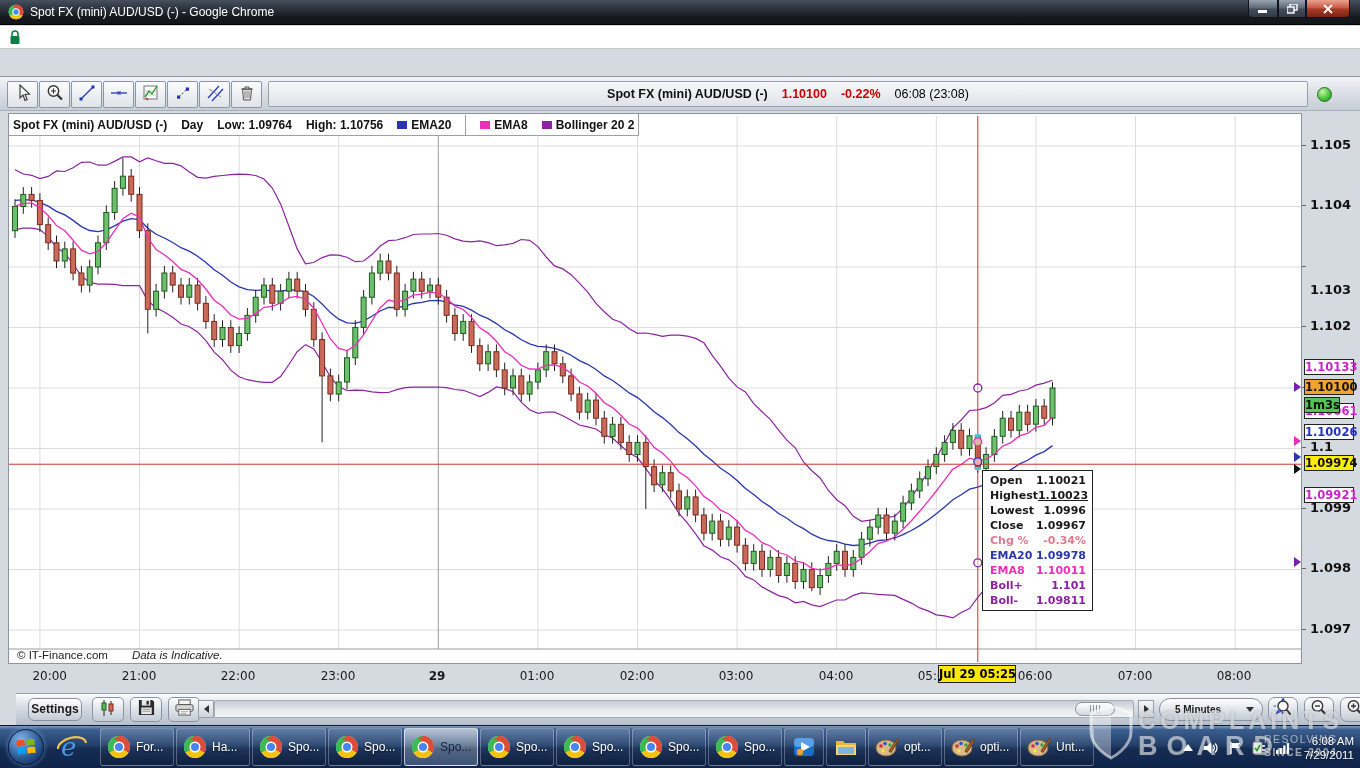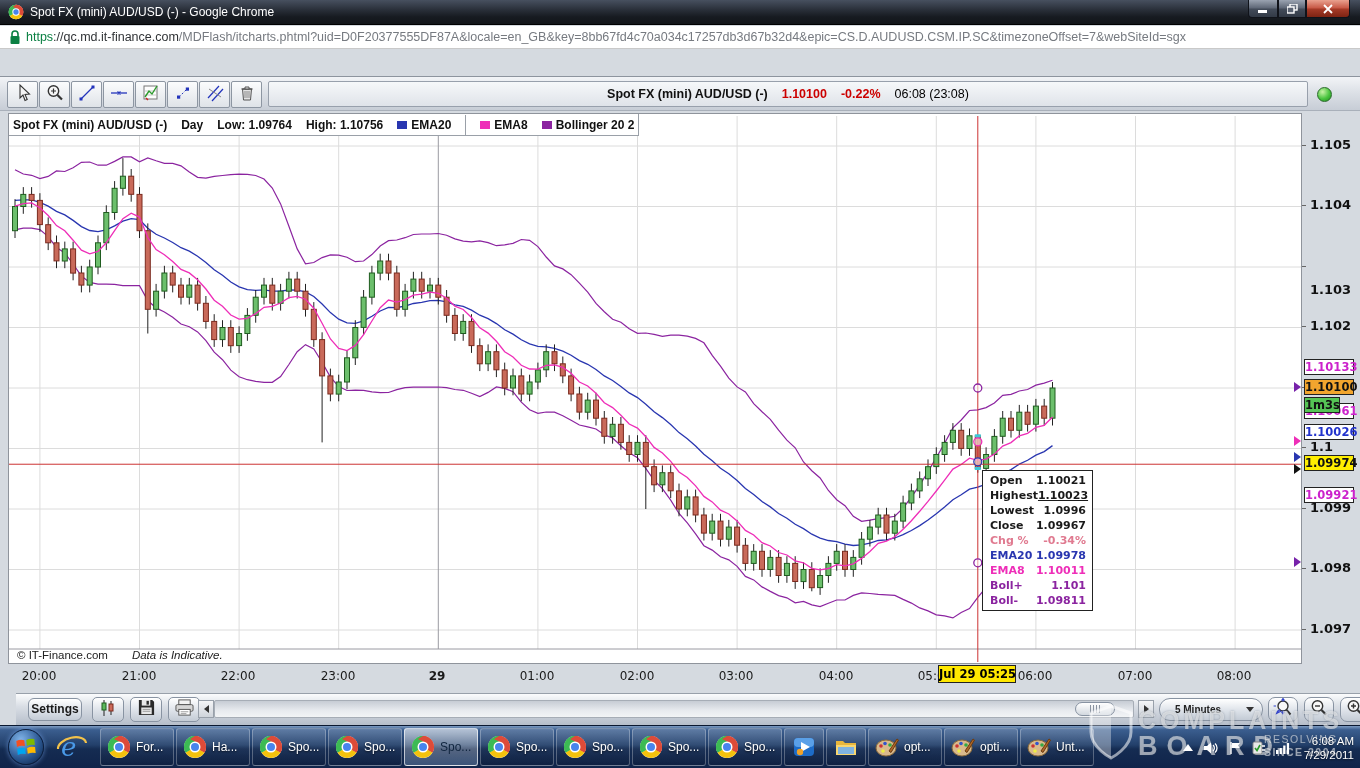--- a/index.html
+++ b/index.html
@@ -172,21 +172,20 @@
     </span>
   </div>
 
   <div class="abs urlbar">
     <span class="abs" style="left:9px;top:4px;">
       <svg width="12" height="15">
           <path d="M3 6 V4 a3 3 0 0 1 6 0 V6" fill="none" stroke="#0b8043" stroke-width="1.6"></path>
           <rect x="1.5" y="6" width="9" height="8" rx="1" fill="#0b8043"></rect>
         </svg>
     </span>
-    <span class="urltext"><span class="scheme">https</span><span class="host">://qc.md.it-finance.com</span><span class="path">/MDFlash/itcharts.phtml?uid=D0F20377555DF87A&amp;locale=en_GB&amp;key=8bb67fd4c70a034c17257db3d67b32d4&amp;epic=CS.D.AUDUSD.CSM.IP.SC&amp;timezoneOffset=7&amp;webSiteId=sgx</span></span>
   </div>
 
 
   <div class="abs main-toolbar">
     <span class="toolgroup" id="tool-buttons">
         <span class="toolbtn">
           <span><svg width="20" height="20" viewBox="0 0 20 20">
               <path d="M7 2 L7 15 L10 12 L12 17.5 L14.2 16.5 L12 11.5 L16.5 11 Z" fill="#f4f4f4" stroke="#333" stroke-width="1.1"></path>
             </svg></span>
         </span>
@@ -593,21 +592,21 @@
       <span class="axisbox" style="top: 342px; background: rgb(255, 238, 0); color: rgb(17, 17, 17); z-index: 7;">1.09974</span>
       <span class="axisbox" style="top: 374px; background: rgb(255, 255, 255); color: rgb(204, 34, 204); z-index: 8;">1.09921</span>
       <span class="axismarker" style="top: 269px; border-left: 7px solid rgb(119, 34, 170); z-index: 20;"></span>
       <span class="axismarker" style="top: 323px; border-left: 7px solid rgb(238, 46, 184); z-index: 20;"></span>
       <span class="axismarker" style="top: 339px; border-left: 7px solid rgb(41, 54, 176); z-index: 20;"></span>
       <span class="axismarker" style="top: 351px; border-left: 7px solid rgb(17, 17, 17); z-index: 20;"></span>
       <span class="axismarker" style="top: 444px; border-left: 7px solid rgb(119, 34, 170); z-index: 20;"></span>
     </div>
 
   <div class="abs time-axis" id="time-axis">
-      <span class="xtick" style="left: 3px;">20:00</span>
+      <span class="xtick" style="left: 3px; text-align: right;">20:00</span>
       <span class="xtick" style="left: 103px;">21:00</span>
       <span class="xtick" style="left: 202px;">22:00</span>
       <span class="xtick" style="left: 302px;">23:00</span>
       <span class="xtick" style="left: 401px; font-weight: bold;">29</span>
       <span class="xtick" style="left: 501px;">01:00</span>
       <span class="xtick" style="left: 601px;">02:00</span>
       <span class="xtick" style="left: 700px;">03:00</span>
       <span class="xtick" style="left: 800px;">04:00</span>
       <span class="xtick" style="left: 899px;">05:00</span>
       <span class="xtick" style="left: 999px;">06:00</span>

